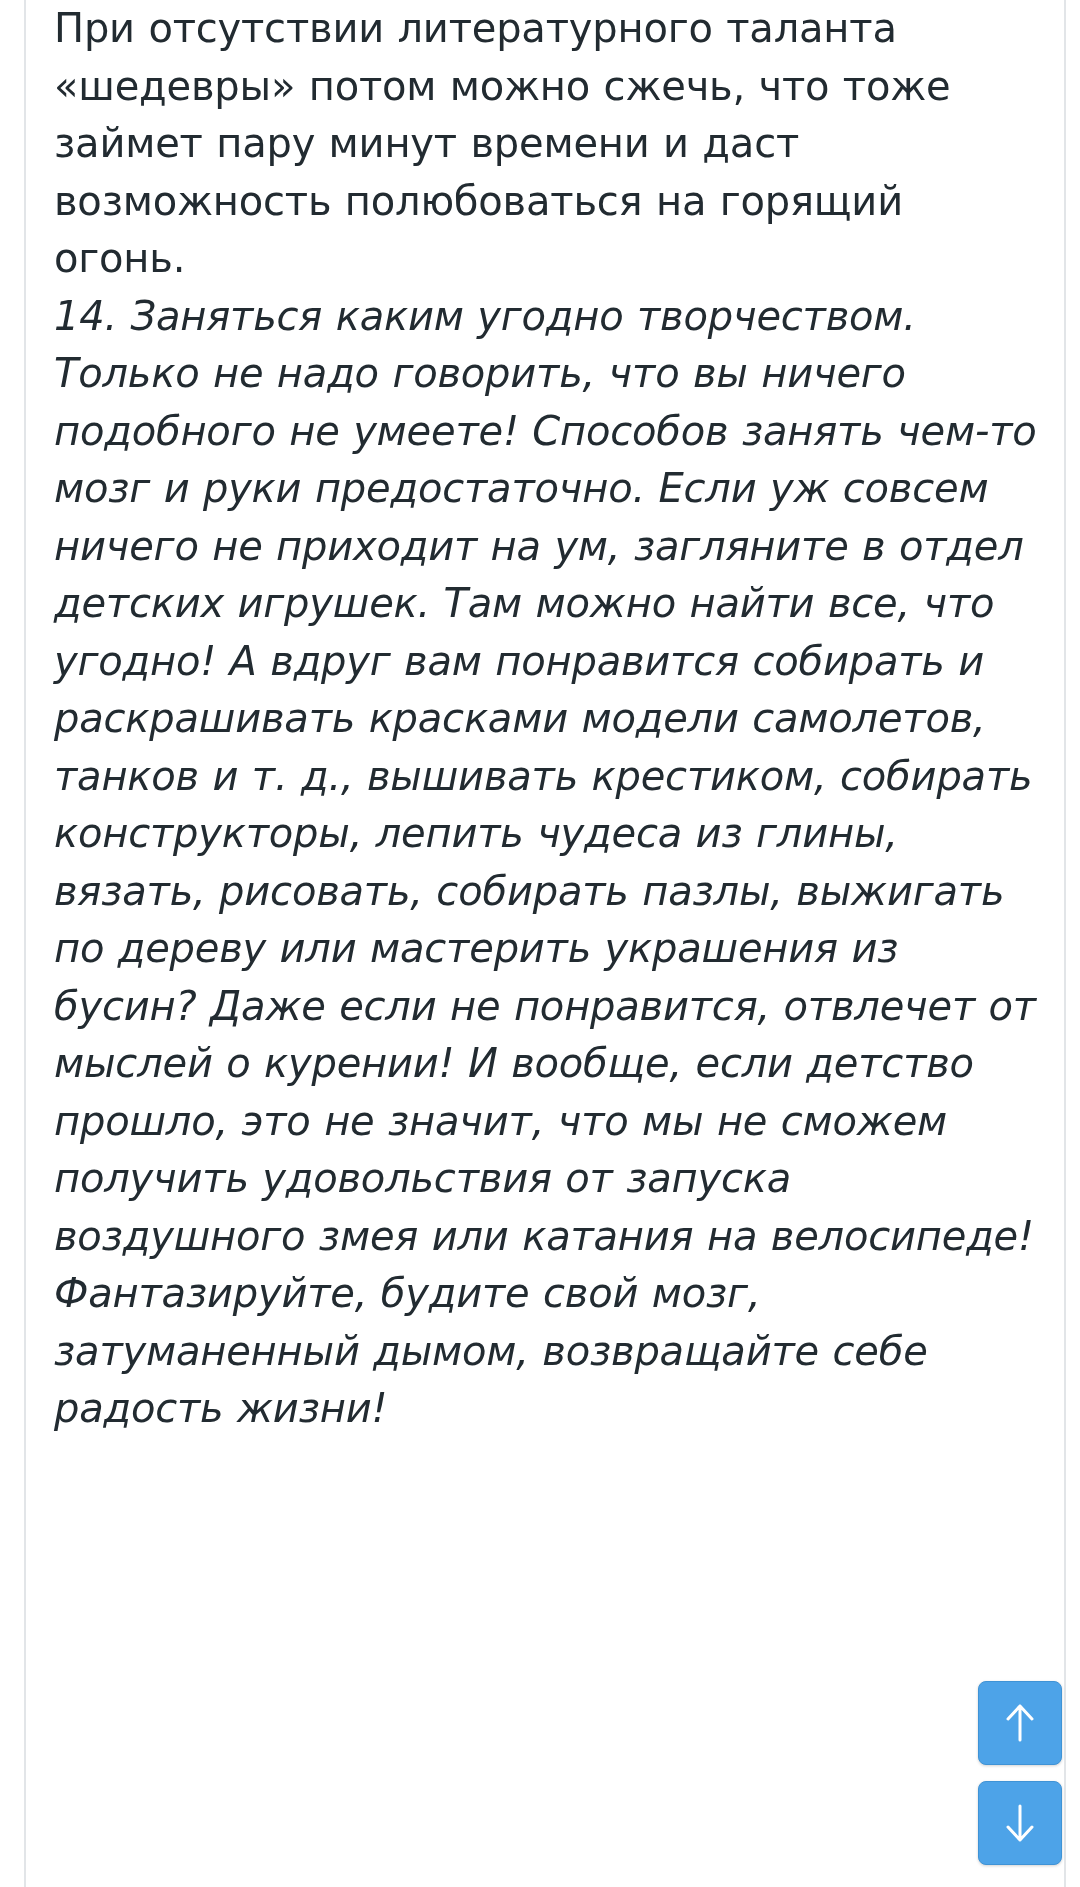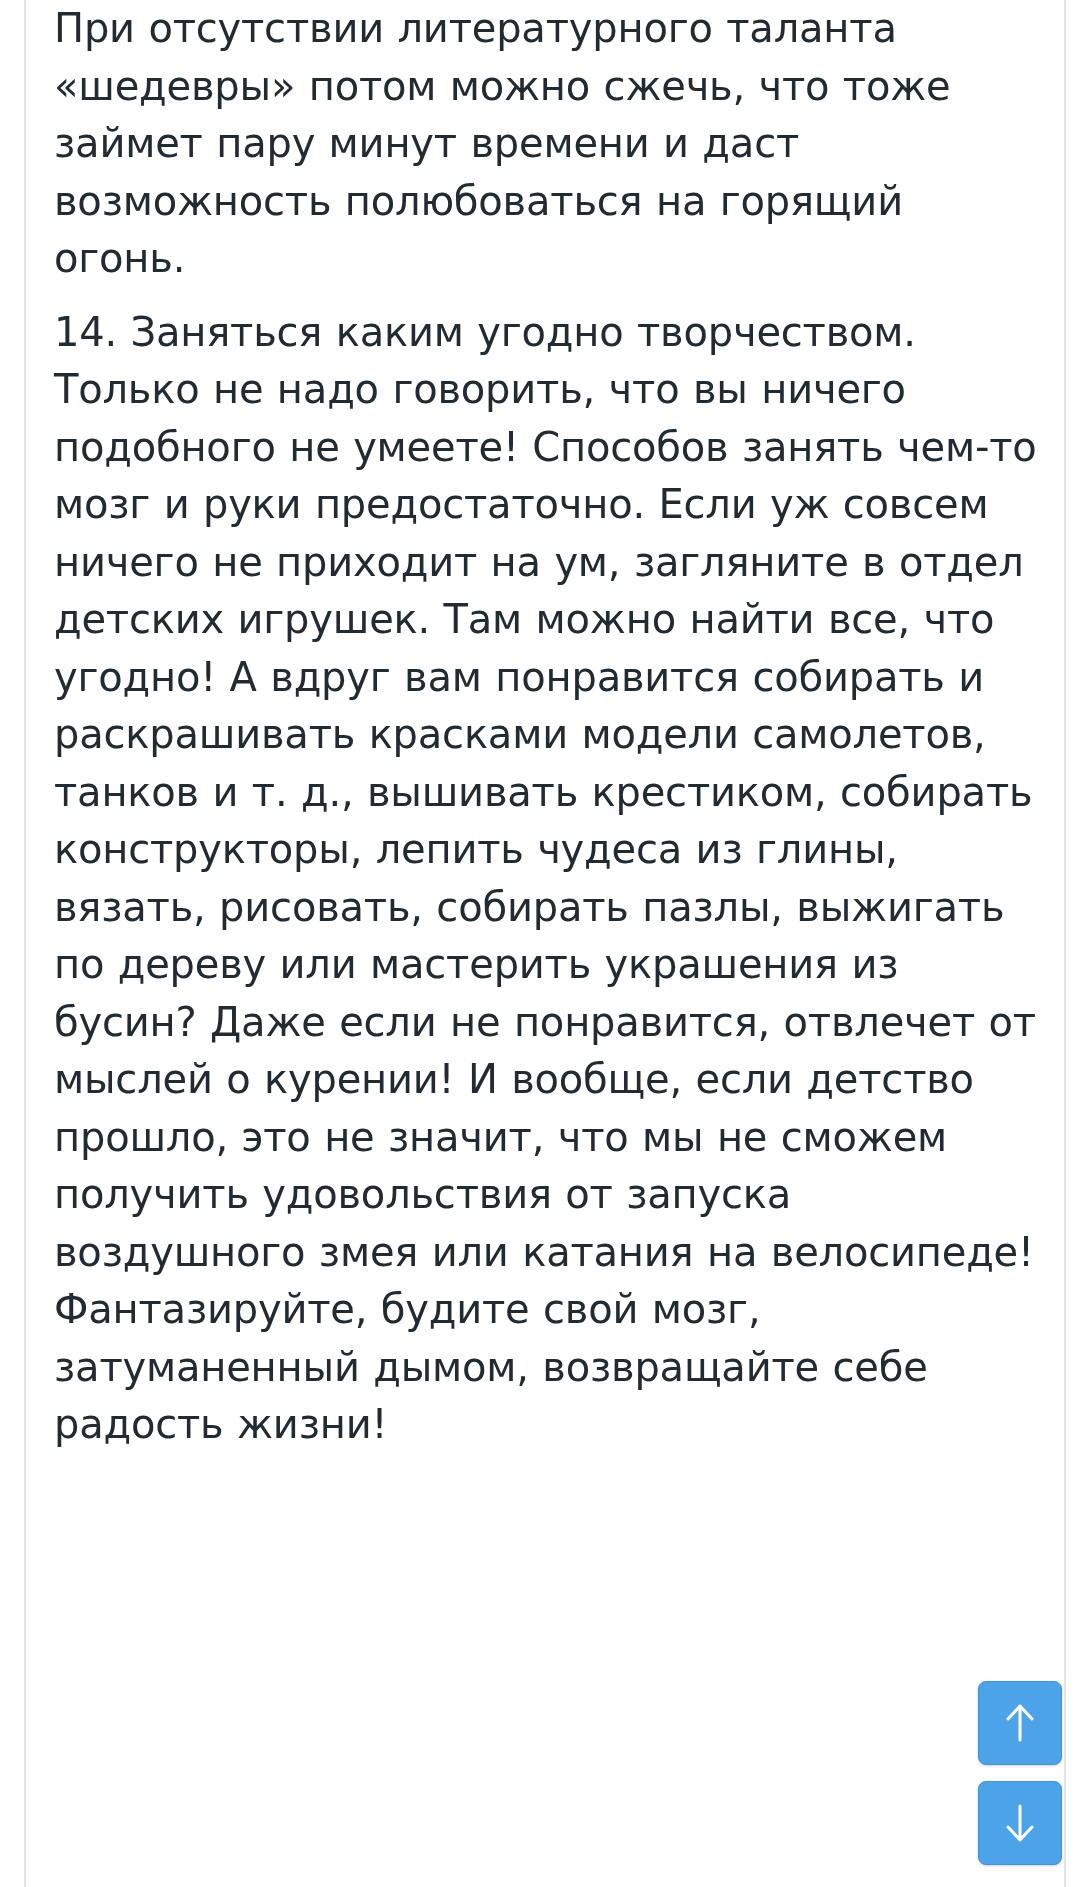--- a/index.html
+++ b/index.html
@@ -57,21 +57,22 @@
     letter-spacing: -0.2px;
     margin: 0;
     word-spacing: 1px;
   }
 
   #para-1 {
     margin-top: 0;
   }
 
   #para-2 {
-    margin-top: 16px;
+    margin-top: 0;
+    font-style: italic;
   }
 
   
   .scroll-btn {
     position: absolute;
     right: 18px;
     width: 84px;
     height: 84px;
     background: #4da3e8;
     border: 1px solid #3f93d6;

